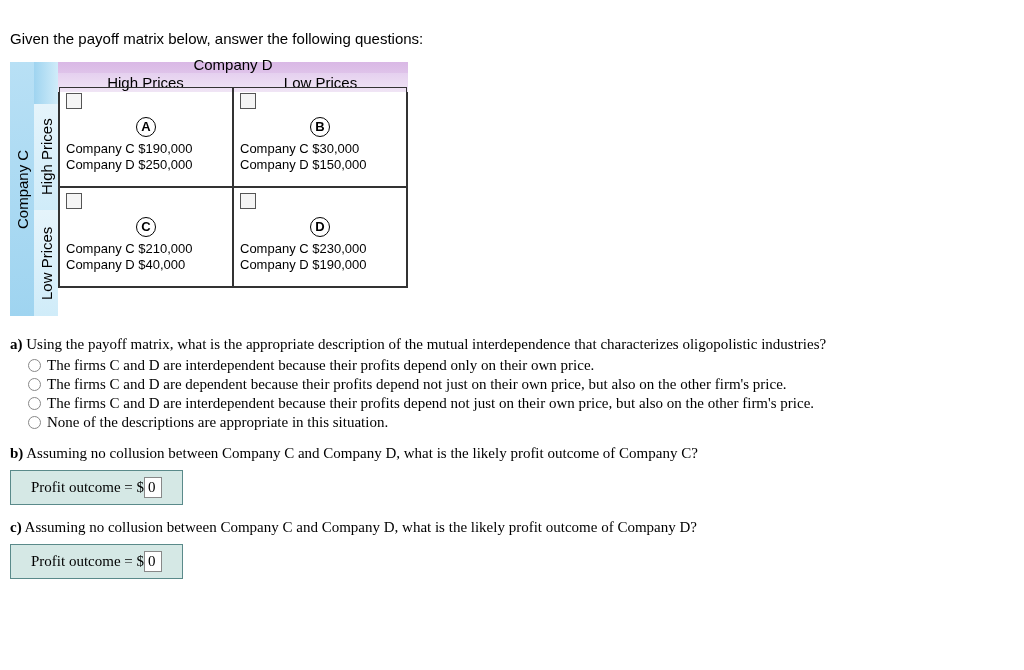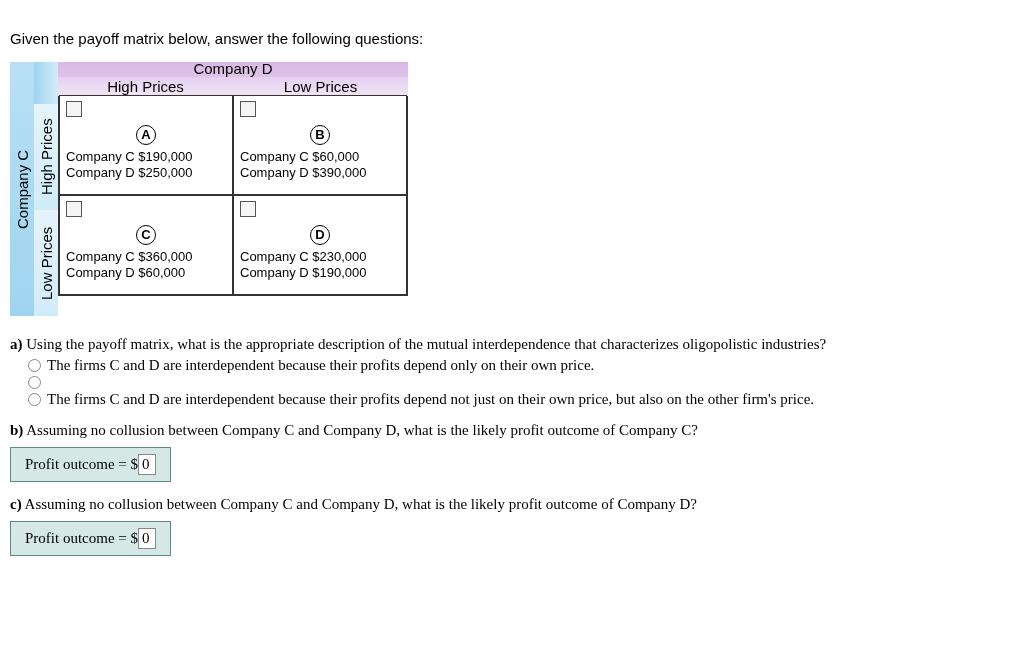--- a/index.html
+++ b/index.html
@@ -48,21 +48,21 @@
       font-size: 15px;
       display: flex;
       align-items: center;
       justify-content: center;
       width: 24px;
       background: linear-gradient(to bottom, #d0ecf9, #e5f4fb);
     }
     .matrix-right { }
     .top-header {
       background: linear-gradient(to bottom, #d9b8e5, #e5d0ef);
-      height: 32px;
+      height: 24px;
       display: flex;
       flex-direction: column;
       justify-content: center;
     }
     .company-d-title {
       text-align: center;
       font-size: 15px;
     }
     .col-headers {
       display: flex;
@@ -127,21 +127,21 @@
       height: 13px;
       border: 1px solid #888;
       border-radius: 50%;
       margin-right: 6px;
       flex-shrink: 0;
     }
     .answer-box {
       display: inline-block;
       border: 1px solid #5a8a8a;
       background: #d5e8e5;
-      padding: 6px 14px;
+      padding: 6px 20px;
       margin-top: 8px;
       font-size: 15px;
     }
     .answer-inner {
       display: inline-block;
       border: 1px solid #888;
       background: #fff;
       padding: 1px 3px;
       min-width: 18px;
       text-align: left;
@@ -172,52 +172,57 @@
     <div class="grid">
       <div class="cell">
         <span class="checkbox"></span>
         <div class="cell-letter"><span class="circled">A</span></div>
         <div class="payoff-line">Company C $190,000</div>
         <div class="payoff-line">Company D $250,000</div>
       </div>
       <div class="cell">
         <span class="checkbox"></span>
         <div class="cell-letter"><span class="circled">B</span></div>
-        <div class="payoff-line">Company C $60,000</div>
-        <div class="payoff-line">Company D $390,000</div>
+        <div class="payoff-line">Company C $30,000</div>
+        <div class="payoff-line">Company D $150,000</div>
       </div>
       <div class="cell">
         <span class="checkbox"></span>
         <div class="cell-letter"><span class="circled">C</span></div>
-        <div class="payoff-line">Company C $360,000</div>
-        <div class="payoff-line">Company D $60,000</div>
+        <div class="payoff-line">Company C $210,000</div>
+        <div class="payoff-line">Company D $40,000</div>
       </div>
       <div class="cell">
         <span class="checkbox"></span>
         <div class="cell-letter"><span class="circled">D</span></div>
         <div class="payoff-line">Company C $230,000</div>
         <div class="payoff-line">Company D $190,000</div>
       </div>
     </div>
   </div>
 </div>
 
 <div class="question">
   <span class="q-label">a)</span><span> Using the payoff matrix, what is the appropriate description of the mutual interdependence that characterizes oligopolistic industries?</span>
   <div class="options">
     <div class="option">
         <span class="radio"></span>
         <span>The firms C and D are interdependent because their profits depend only on their own price.</span>
       </div>
     <div class="option">
         <span class="radio"></span>
+        <span>The firms C and D are dependent because their profits depend not just on their own price, but also on the other firm's price.</span>
       </div>
     <div class="option">
         <span class="radio"></span>
         <span>The firms C and D are interdependent because their profits depend not just on their own price, but also on the other firm's price.</span>
+      </div>
+    <div class="option">
+        <span class="radio"></span>
+        <span>None of the descriptions are appropriate in this situation.</span>
       </div>
   </div>
 </div>
 
 <div class="question">
   <span class="q-label">b)</span><span> Assuming no collusion between Company C and Company D, what is the likely profit outcome of Company C?</span>
   <div>
     <div class="answer-box">
       <span>Profit outcome = $</span><span class="answer-inner">0</span>
     </div>

